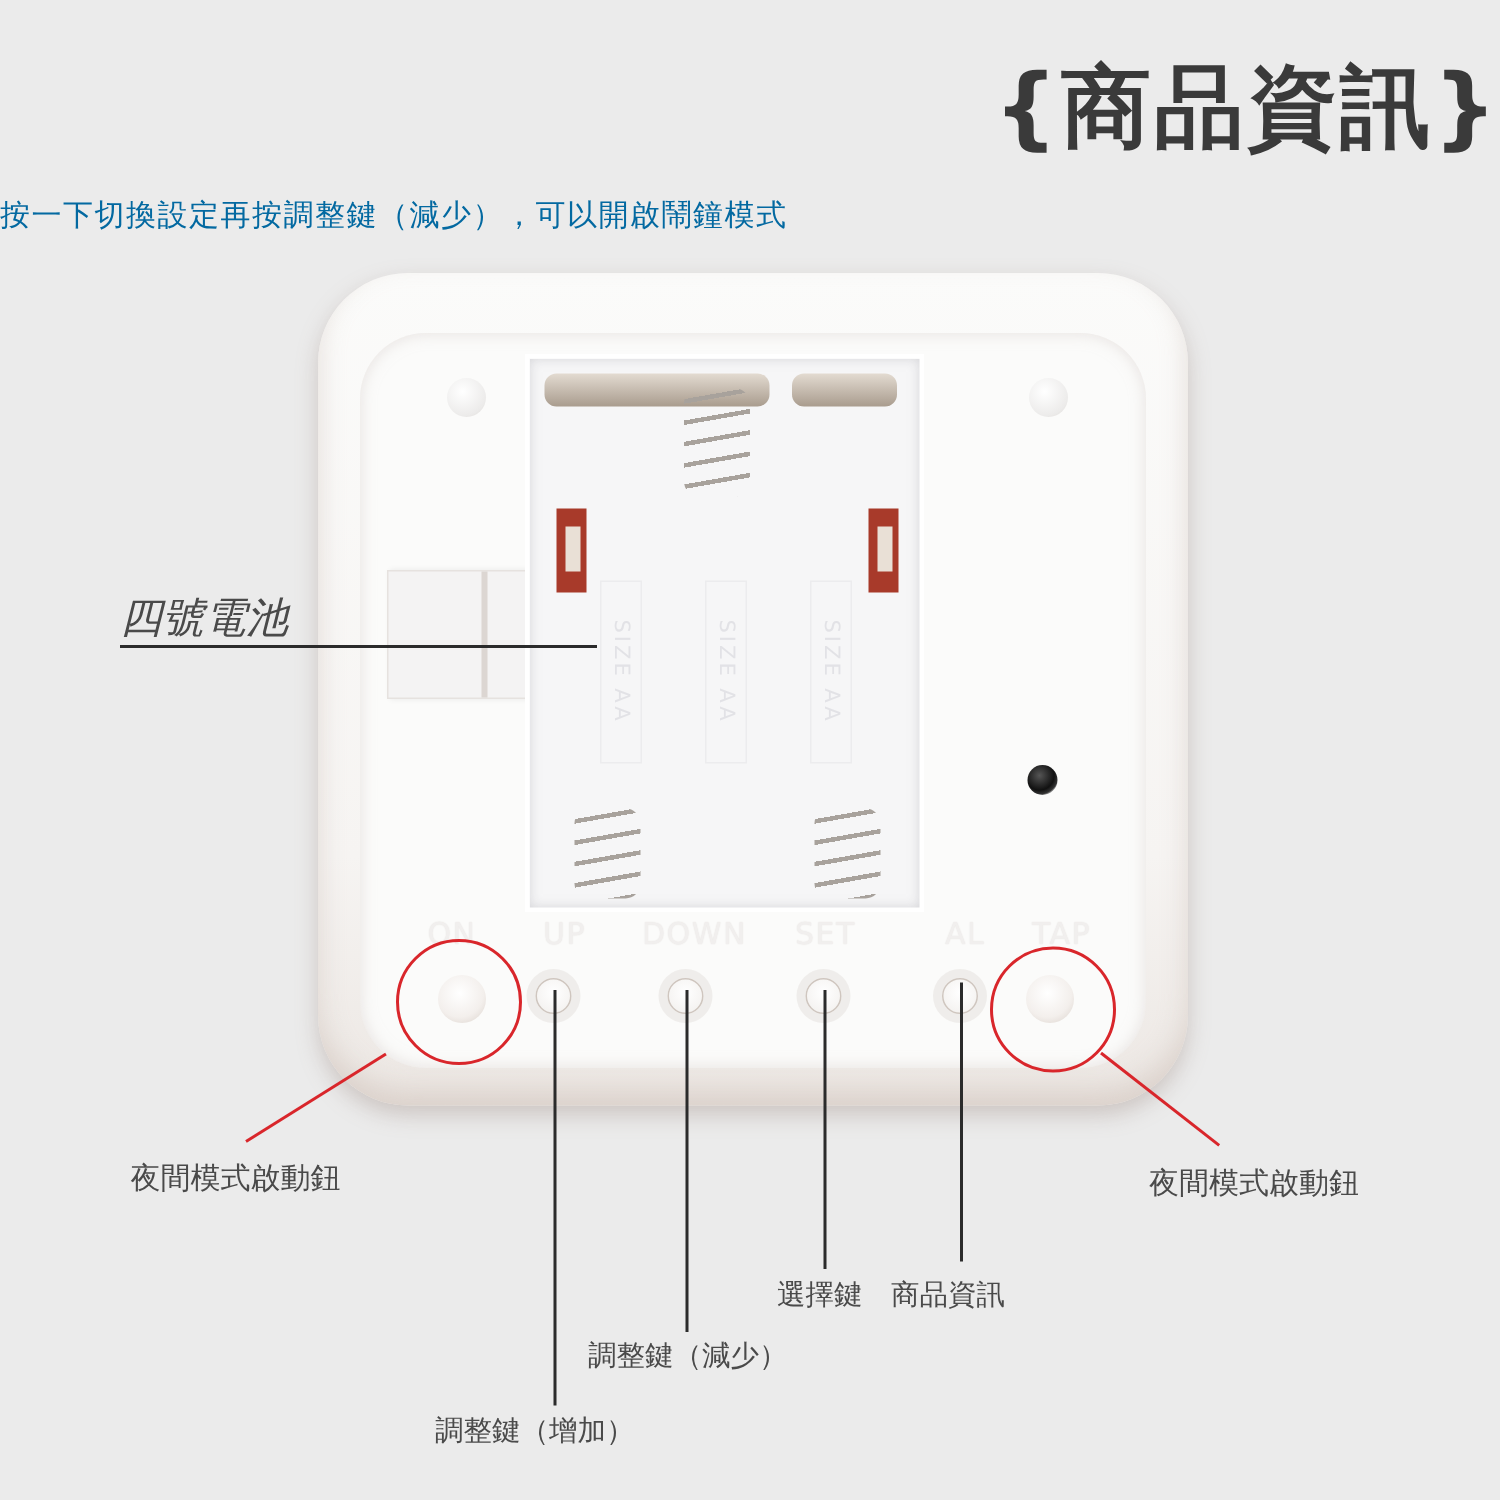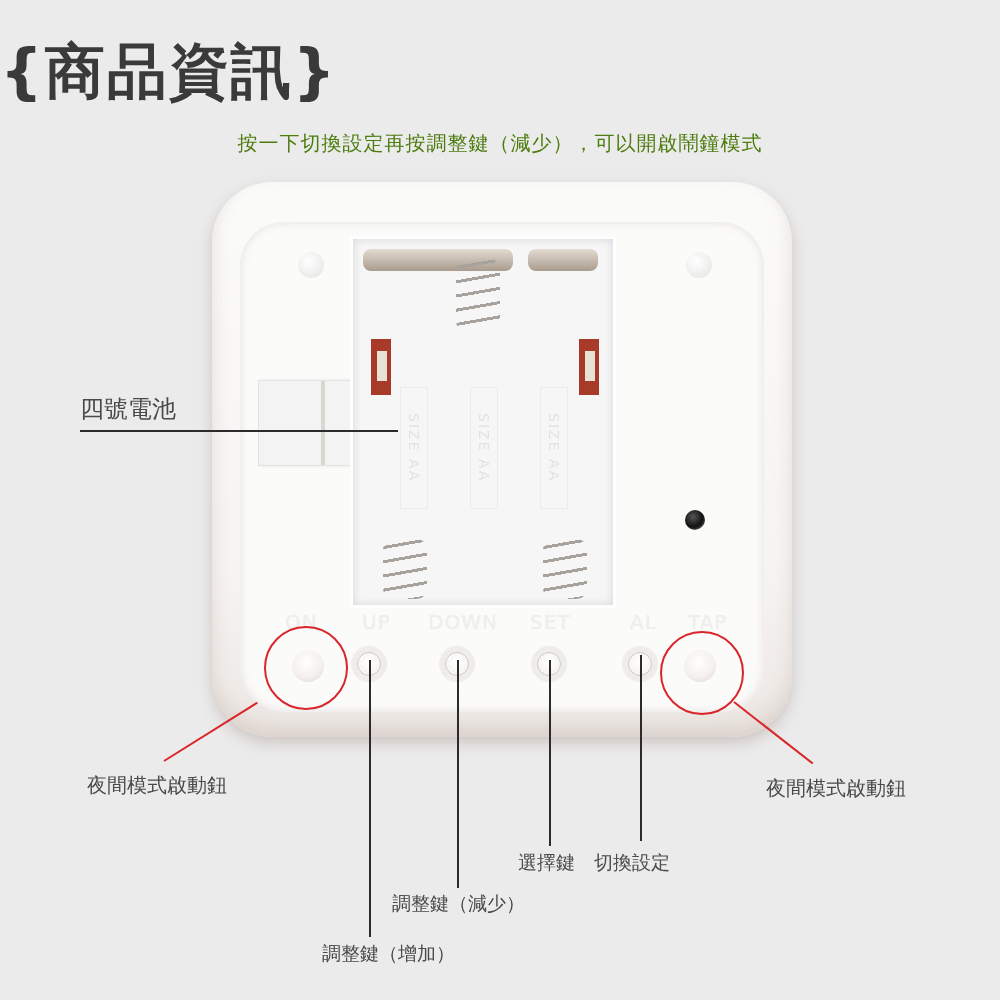--- a/index.html
+++ b/index.html
@@ -4,26 +4,26 @@
   <style>
     html, body { margin: 0; padding: 0; }
     body {
       width: 1000px; height: 1000px; position: relative; overflow: hidden;
       background: #ebebeb;
       font-family: "DejaVu Sans", "Liberation Sans", sans-serif;
       color: #444;
     }
     .title {
       position: absolute; left: 0; right: 0; top: 32px;
-      text-align: left; font-size: 60px; font-weight: bold; color: #3a3a3a;
+      text-align: right; font-size: 60px; font-weight: bold; color: #3a3a3a;
       letter-spacing: 2px;
     }
     .subtitle {
       position: absolute; left: 0; right: 0; top: 130px;
-      text-align: center; font-size: 20px; color: #4d7c0f; letter-spacing: 1px;
+      font-size: 20px; color: #0369a1; letter-spacing: 1px;
     }
     
     .device {
       position: absolute; left: 212px; top: 182px; width: 580px; height: 555px;
       background: linear-gradient(180deg, #fbfbfa 0%, #f6f4f2 70%, #ece7e3 100%);
       border-radius: 60px;
       box-shadow: 0 6px 14px rgba(150,130,120,0.35), inset 0 -10px 18px rgba(200,185,175,0.45);
     }
     .device-inner {
       position: absolute; left: 28px; top: 40px; width: 524px; height: 490px;
@@ -97,21 +97,21 @@
     }
     .line {
       position: absolute; background: #2b2b2b;
     }
     .red-line {
       position: absolute; height: 2px; background: #d9262b; transform-origin: 0 50%;
     }
     .callout {
       position: absolute; color: #4a4a4a; white-space: nowrap;
     }
-    .callout.large { font-size: 24px; }
+    .callout.large { font-size: 28px; font-style: italic; }
     .callout.medium { font-size: 19px; }
     .callout.small { font-size: 20px; }
   </style>
 </head>
 <body>
 
 <div class="title">{商品資訊}</div>
 <div class="subtitle">按一下切換設定再按調整鍵（減少），可以開啟鬧鐘模式</div>
 
 <div class="device">
@@ -159,15 +159,15 @@
 <div class="line" style="left:80px; top:430px; width:318px; height:2px;"></div>
 <div class="line" style="left:369px; top:660px; width:2px; height:277px;"></div>
 <div class="line" style="left:457px; top:660px; width:2px; height:228px;"></div>
 <div class="line" style="left:549px; top:660px; width:2px; height:186px;"></div>
 <div class="line" style="left:640px; top:655px; width:2px; height:186px;"></div>
 
 <div class="callout large" style="left:80px; top:393px;">四號電池</div>
 <div class="callout small" style="left:87px; top:772px;">夜間模式啟動鈕</div>
 <div class="callout small" style="left:766px; top:775px;">夜間模式啟動鈕</div>
 <div class="callout medium" style="left:518px; top:850px;">選擇鍵</div>
-<div class="callout medium" style="left:594px; top:850px;">切換設定</div>
+<div class="callout medium" style="left:594px; top:850px;">商品資訊</div>
 <div class="callout medium" style="left:392px; top:891px;">調整鍵（減少）</div>
-<div class="callout medium" style="left:290px; top:941px;margin-left:32px;">調整鍵（增加）</div>
+<div class="callout medium" style="left:290px; top:941px;">調整鍵（增加）</div>
 
 </body></html>

